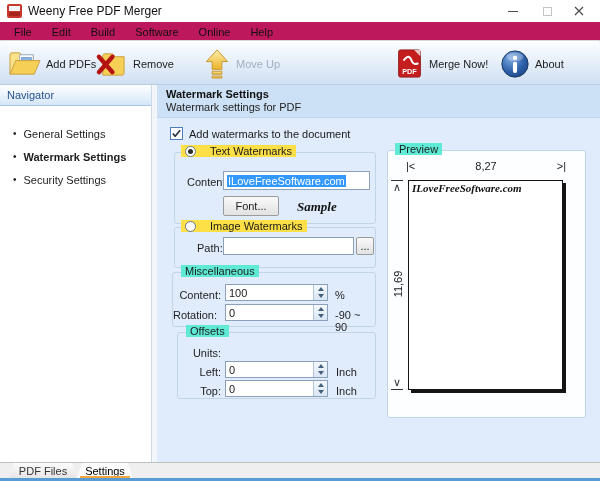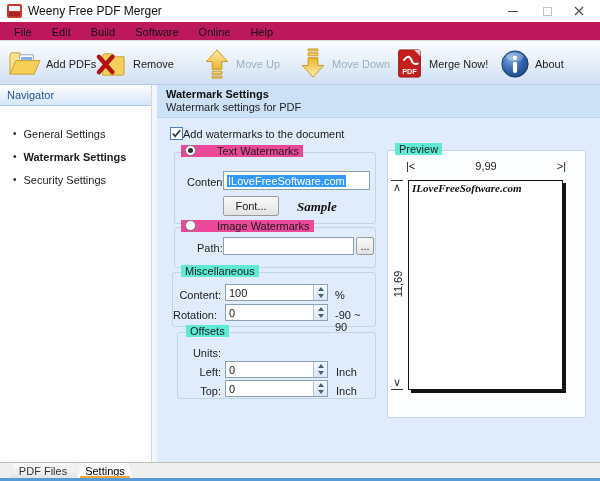--- a/index.html
+++ b/index.html
@@ -41,30 +41,30 @@
   .splitter{position:absolute;left:152px;top:85px;width:5px;height:377px;background:#f2f6fb}
 
   
   .main{position:absolute;left:157px;top:85px;width:443px;height:377px}
   .main-header{height:33px;background:#cde1f6;border-bottom:1px solid #bdd5ee;padding:3px 0 0 9px}
   .mh-title{font-weight:bold;color:#111}
   .mh-sub{color:#222;margin-top:1px}
   .main-content{position:relative;height:344px;background:#e0ecfb}
 
   
-  .chk-row{position:absolute;left:13px;top:9px;display:flex;align-items:flex-end;}
+  .chk-row{position:absolute;left:13px;top:9px;display:flex;align-items:flex-end;gap:6px}
   .checkbox{width:13px;height:13px;background:#fff;border:1px solid #4f7dbd;display:flex;align-items:center;justify-content:center}
 
   
   .radio{width:11px;height:11px;border-radius:50%;border:1px solid #68798d;background:#fff;position:relative;flex:none}
   .radio.on::after{content:"";position:absolute;left:2px;top:2px;width:5px;height:5px;border-radius:50%;background:#2c2c2c}
 
   
   .grp{position:absolute;border:1px solid #c2d4e8;border-radius:3px}
-  .grp-legend{position:absolute;top:-8px;left:6px;background:#ec4899;padding:0 4px;display:flex;align-items:flex-start;gap:21px}
+  .grp-legend{position:absolute;top:-8px;left:6px;background:#fde047;padding:0 4px;display:flex;align-items:flex-end;gap:14px}
   .grp-title{position:absolute;top:-8px;left:8px;background:#5eead4;padding:0 4px;color:#1d1d1d}
 
   .g-text{left:17px;top:34px;width:202px;height:72px}
   .g-image{left:17px;top:109px;width:202px;height:41px}
   .g-misc{left:15px;top:154px;width:204px;height:55px}
   .g-offsets{left:20px;top:214px;width:199px;height:67px}
   .g-preview{left:230px;top:32px;width:199px;height:268px;background:#fdfeff}
 
   .fld-label{position:absolute;color:#1d1d1d}
   .txt{position:absolute;background:#fff;border:1px solid #8ba0b9;display:flex;align-items:center;padding:0 3px;overflow:hidden}
@@ -171,36 +171,20 @@
               <stop offset="1" stop-color="#eab429"></stop>
             </linearGradient>
           </defs>
         <path d="M14 2 L25 14 h-6 v8 h-10 v-8 h-6 Z" fill="url(#goldU)" stroke="#c8962a"></path>
         <path d="M9 24 h10 v3 h-10 Z" fill="url(#goldU)" stroke="#c8962a"></path>
         <path d="M9 29 h10 v2 h-10 Z" fill="url(#goldU)" stroke="#c8962a"></path>
       </svg>
       <span class="tb-label">Move Up</span>
     </div>
 
-    <div class="tb-btn disabled" style="left:299px">
-      <svg width="28" height="31" viewBox="0 0 28 32">
-        <defs>
-            <linearGradient id="goldD" x1="0" y1="0" x2="0" y2="1">
-          <stop offset="0" stop-color="#feeeac"></stop>
-              <stop offset="1" stop-color="#eab429"></stop>
-            </linearGradient>
-          </defs>
-        <g transform="translate(0,32) scale(1,-1)">
-          <path d="M14 2 L25 14 h-6 v8 h-10 v-8 h-6 Z" fill="url(#goldD)" stroke="#c8962a"></path>
-          <path d="M9 24 h10 v3 h-10 Z" fill="url(#goldD)" stroke="#c8962a"></path>
-          <path d="M9 29 h10 v2 h-10 Z" fill="url(#goldD)" stroke="#c8962a"></path>
-        </g>
-      </svg>
-      <span class="tb-label">Move Down</span>
-    </div>
 
     <div class="tb-btn" style="left:395px">
       <svg width="29" height="31" viewBox="0 0 32 34">
         <rect x="4" y="2" width="24" height="30" rx="2" fill="#c41e1e" stroke="#8f1414"></rect>
         <path d="M21 2 h7 v7 Z" fill="#e9caca"></path>
         <path d="M10 13 q5 -7 8 0 q2 6 7 4" stroke="#fff" fill="none" stroke-width="2.2" stroke-linecap="round"></path>
         <text x="16" y="29" font-size="8" font-weight="bold" fill="#fff" text-anchor="middle" font-family="Liberation Sans, sans-serif">PDF</text>
       </svg>
       <span class="tb-label">Merge Now!</span>
     </div>
@@ -349,21 +333,21 @@
           </span>
         </div>
         <span class="fld-label" style="left:158px;top:52px">Inch</span>
       </div>
 
       <div class="grp g-preview">
         <span class="grp-title" style="left:7px">Preview</span>
 
         <div class="pv-ruler-top">
           <span>|&lt;</span>
-          <span>9,99</span>
+          <span>8,27</span>
           <span>&gt;|</span>
         </div>
 
         <div class="pv-vruler">
           <span class="pv-mark-top">∧</span>
           <span class="pv-vtext">11,69</span>
           <span class="pv-mark-bottom">∨</span>
         </div>
 
         <div class="pv-page">

